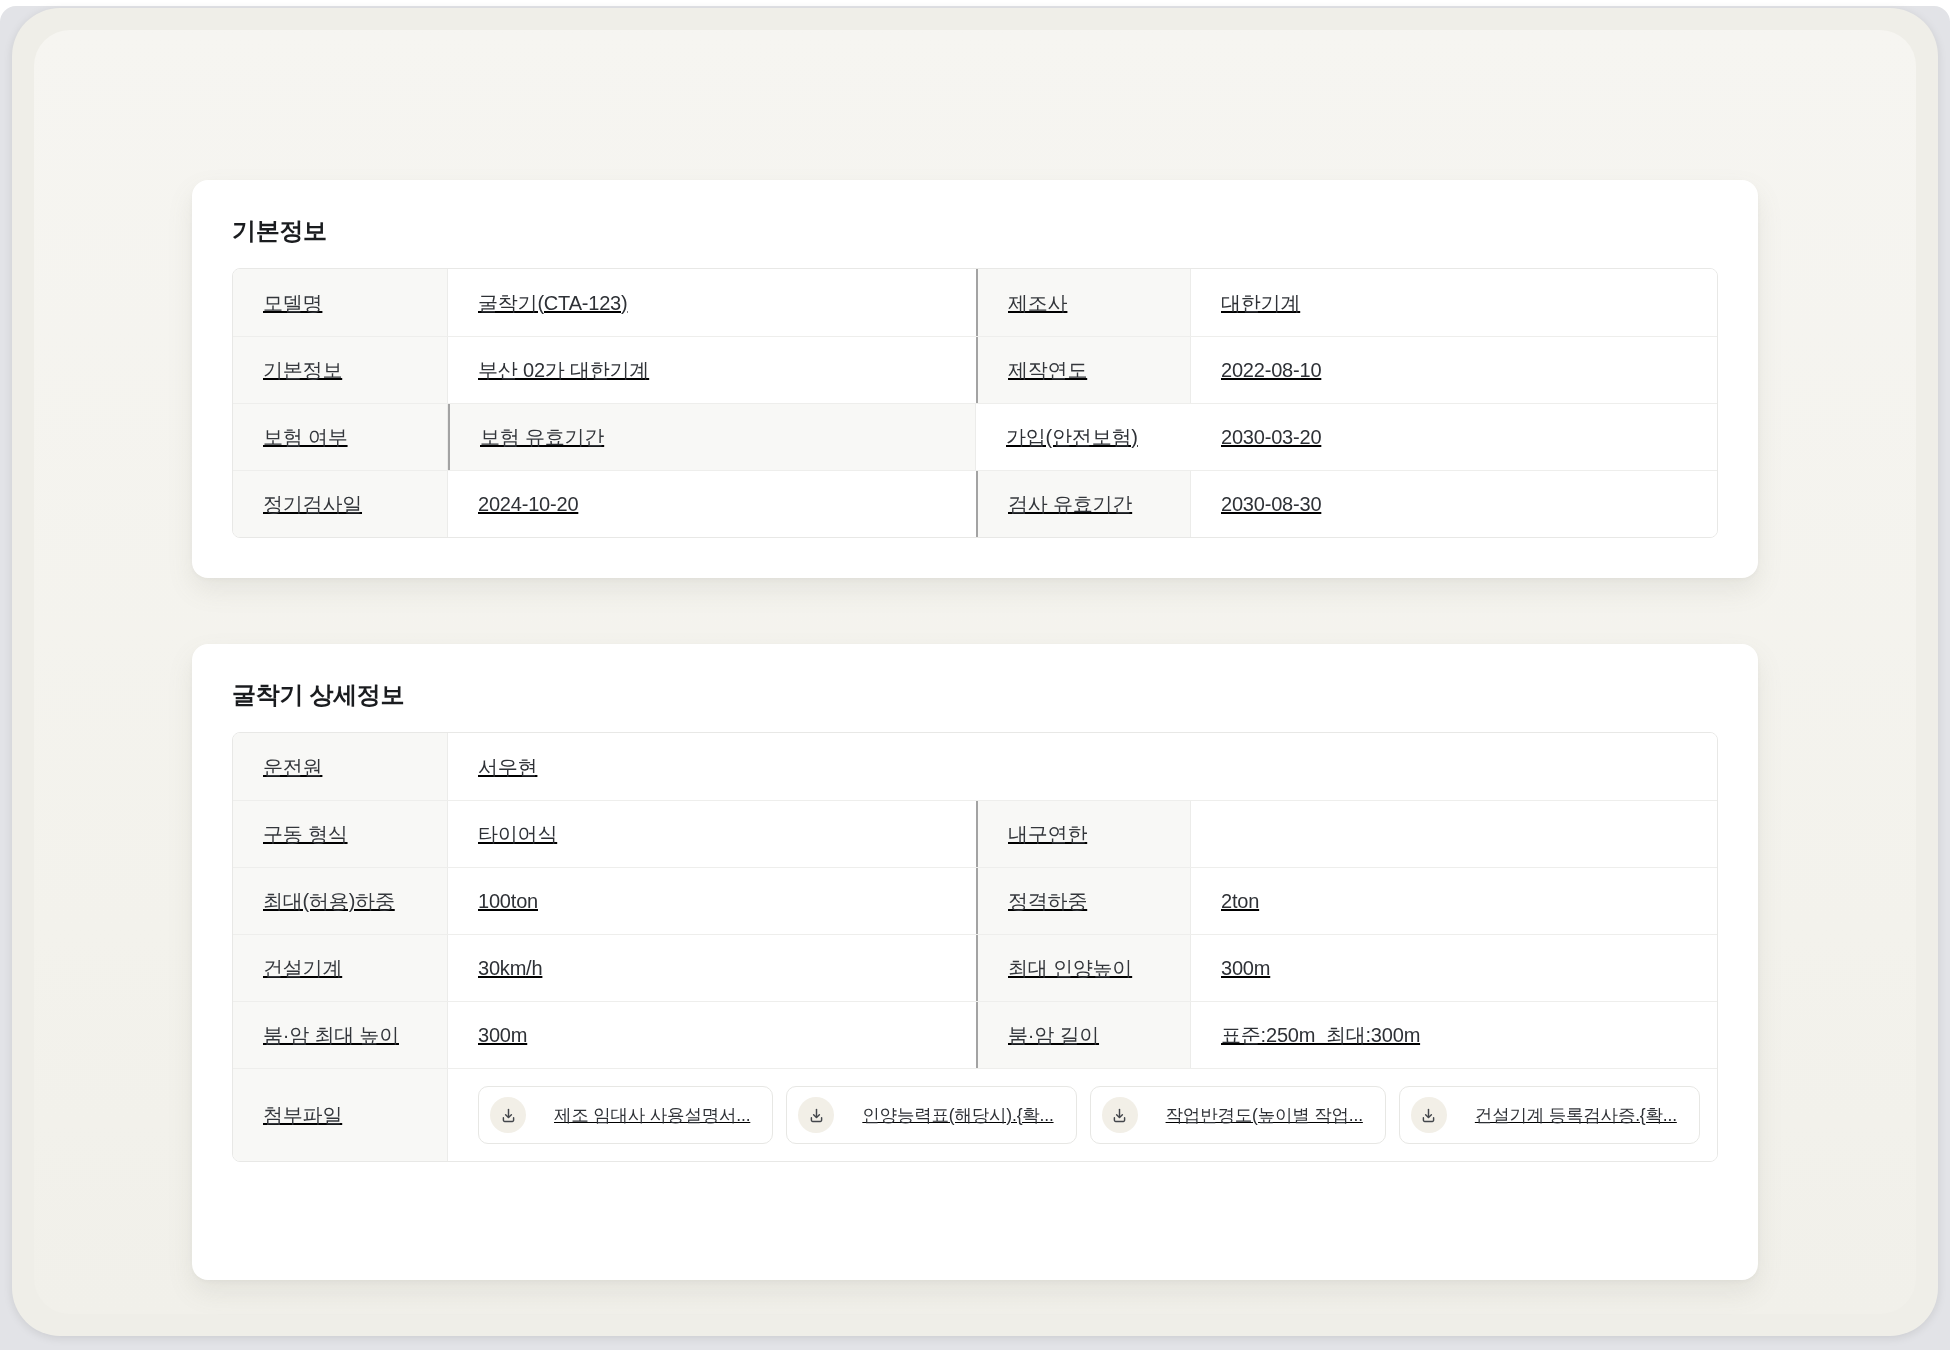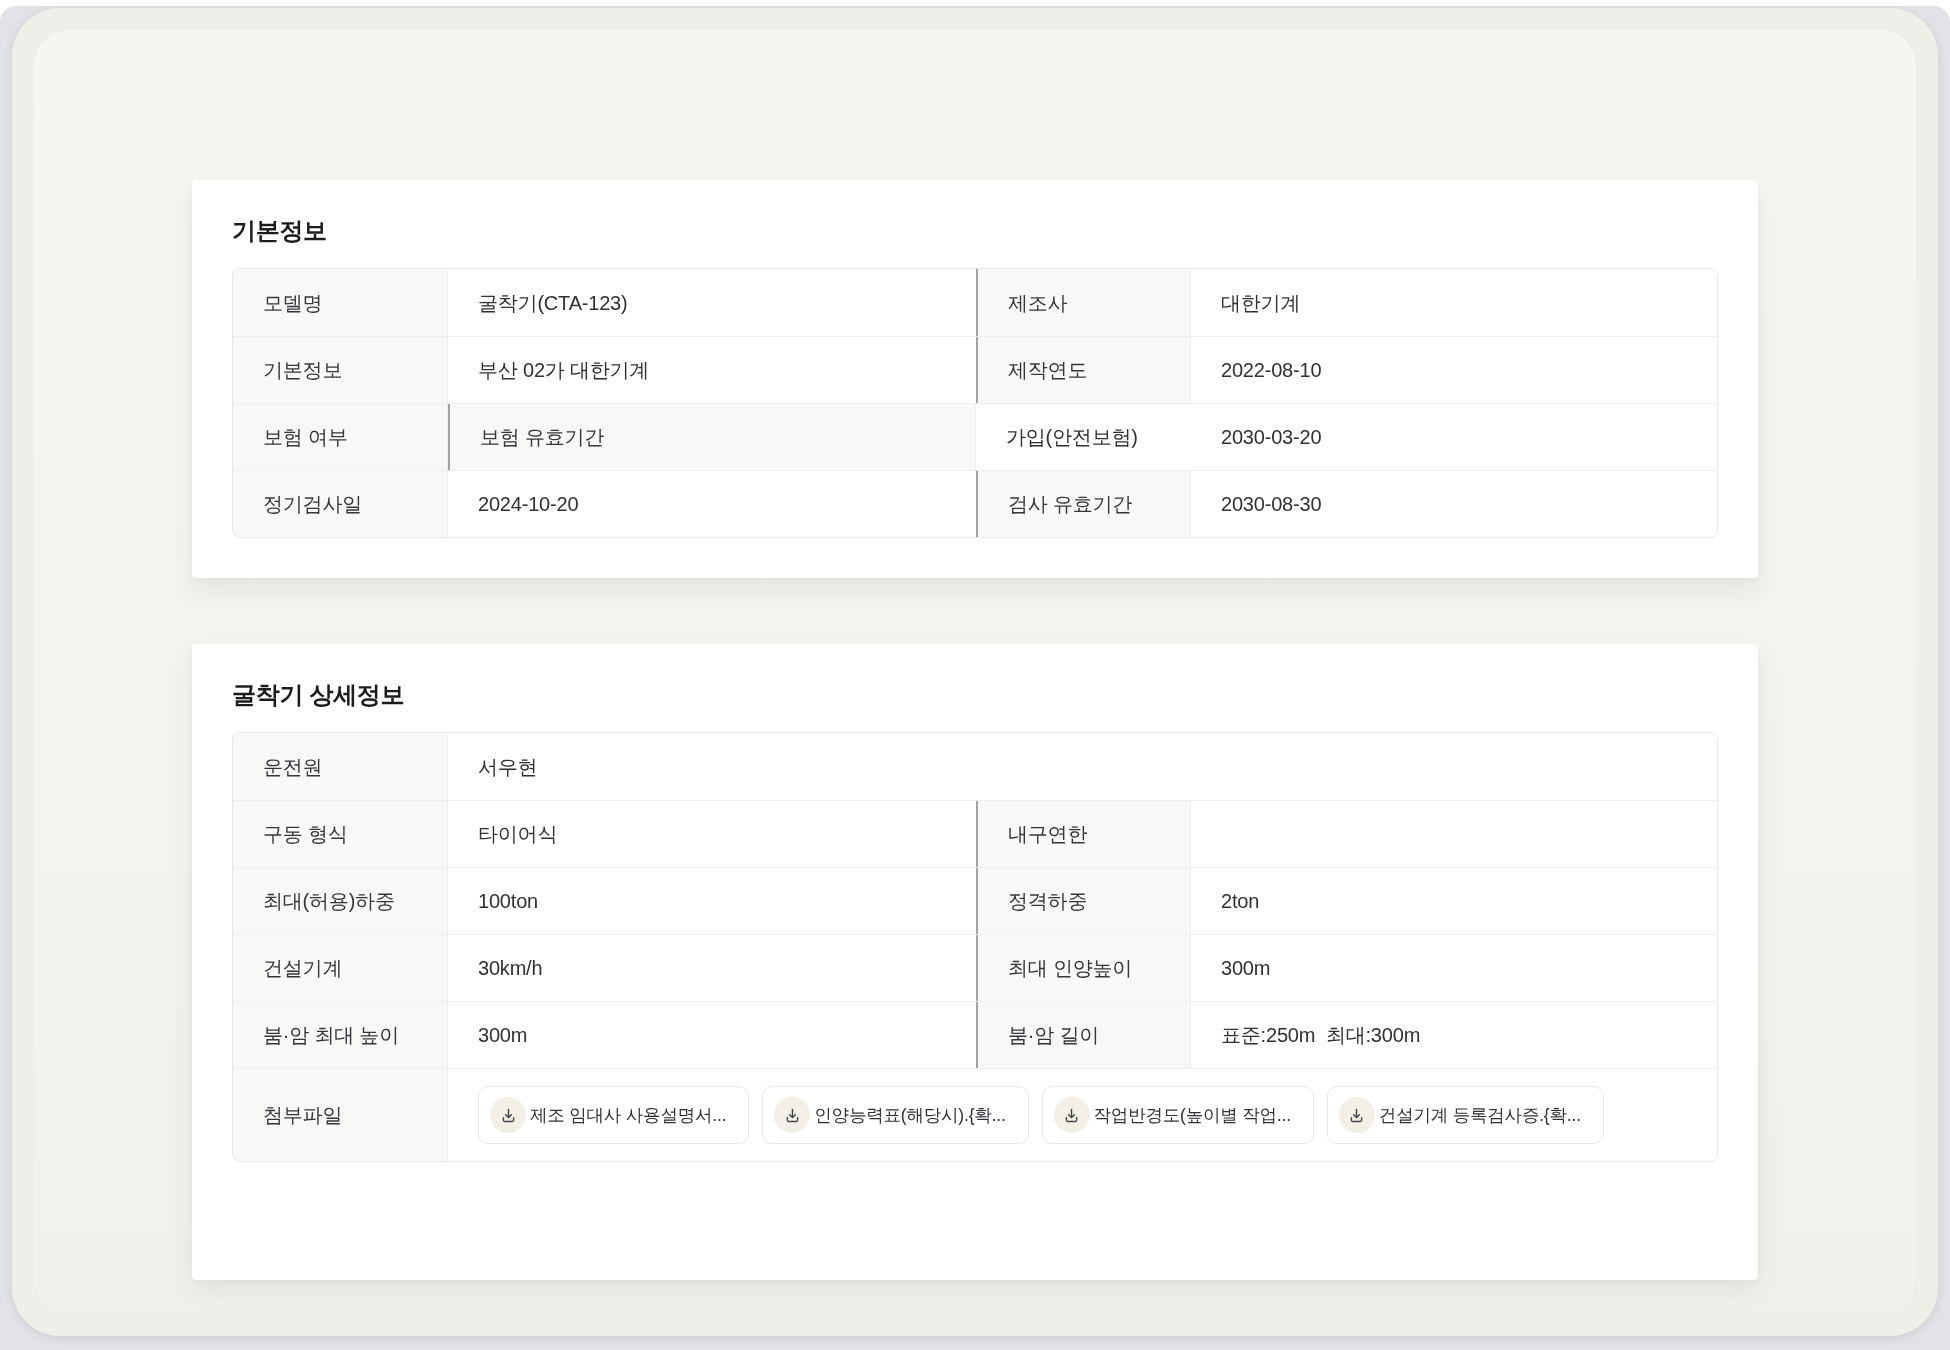--- a/index.html
+++ b/index.html
@@ -33,21 +33,21 @@
     inset: 22px;
     border-radius: 36px;
     background: linear-gradient(180deg, #f6f5f1 0%, #f3f2ec 70%, #f1f0ea 100%);
   }
 
   .card {
     position: absolute;
     left: 192px;
     width: 1566px;
     background: #ffffff;
-    border-radius: 4px;
+    border-radius: 16px;
     box-shadow: 0 12px 26px rgba(125,120,110,0.12), 0 2px 4px rgba(0,0,0,0.03);
     padding: 36px 40px 0 40px;
   }
   .card-basic  { top: 180px; height: 398px; }
   .card-detail { top: 644px; height: 636px; }
 
   .card-title {
     font-size: 24px;
     font-weight: 700;
     color: #1a1c1f;
@@ -55,20 +55,21 @@
     margin-bottom: 22px;
     letter-spacing: -0.3px;
   }
 
   .info-table {
     width: 1486px;
     border: 1px solid #e8e8e6;
     border-radius: 8px;
     overflow: hidden;
     background: #ffffff;
+    text-decoration: underline;
   }
   .t-row {
     display: grid;
     grid-template-columns: 215px 528px 215px 1fr;
     min-height: 67px;
   }
   .t-row + .t-row { border-top: 1px solid #eeeeec; }
   .t-row.span-full { grid-template-columns: 215px 1fr; }
   .t-row.attach-row { min-height: 93px; }
 
@@ -96,21 +97,21 @@
 
   .chips {
     display: flex;
     align-items: center;
     gap: 13px;
     flex-wrap: nowrap;
   }
   .chip {
     display: inline-flex;
     align-items: center;
-    gap: 4px;
+    gap: 28px;
     height: 58px;
     padding: 0 22px 0 11px;
     background: #ffffff;
     border: 1px solid #e7e7e4;
     border-radius: 10px;
     cursor: pointer;
     white-space: nowrap;
   }
   .chip-icon {
     width: 36px; height: 36px;

